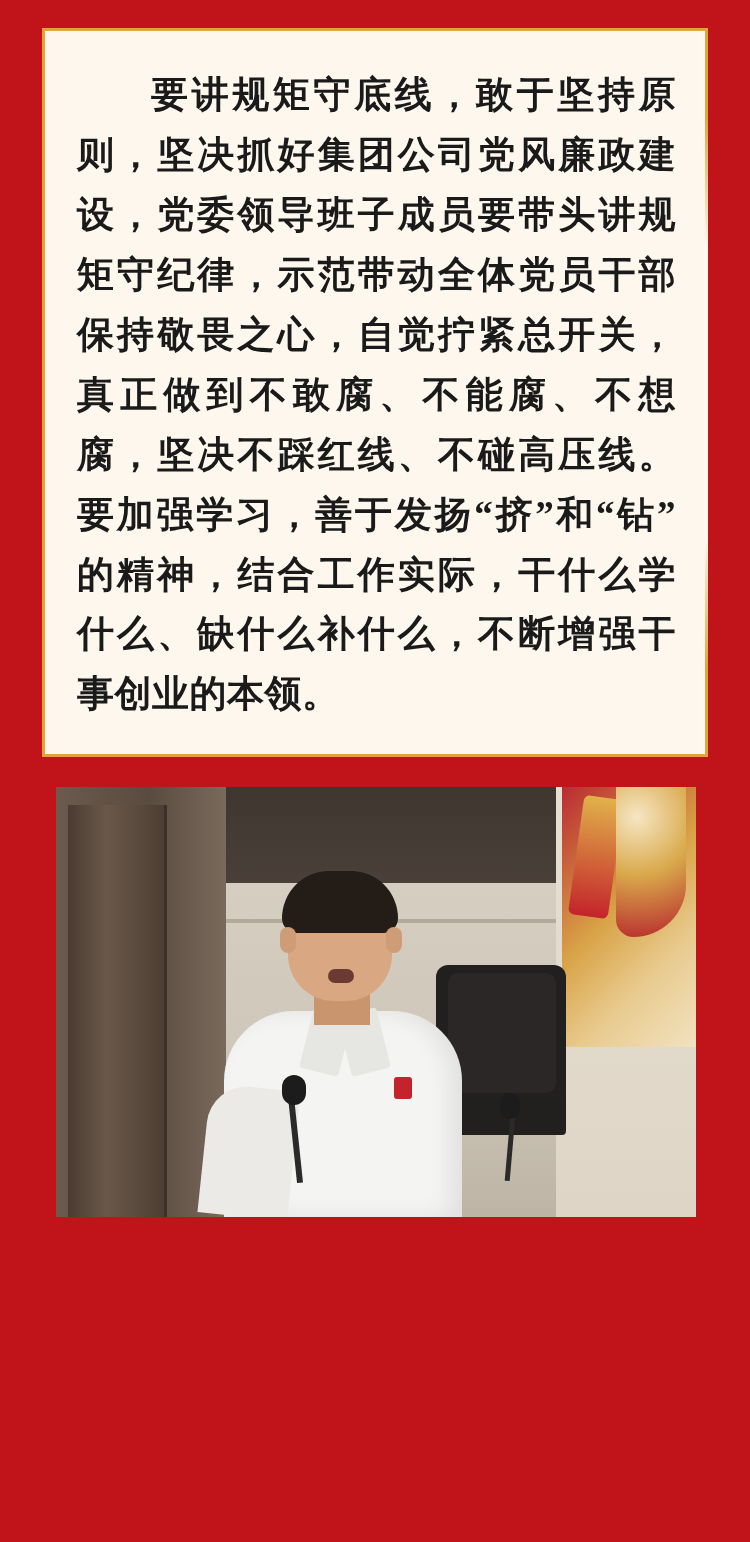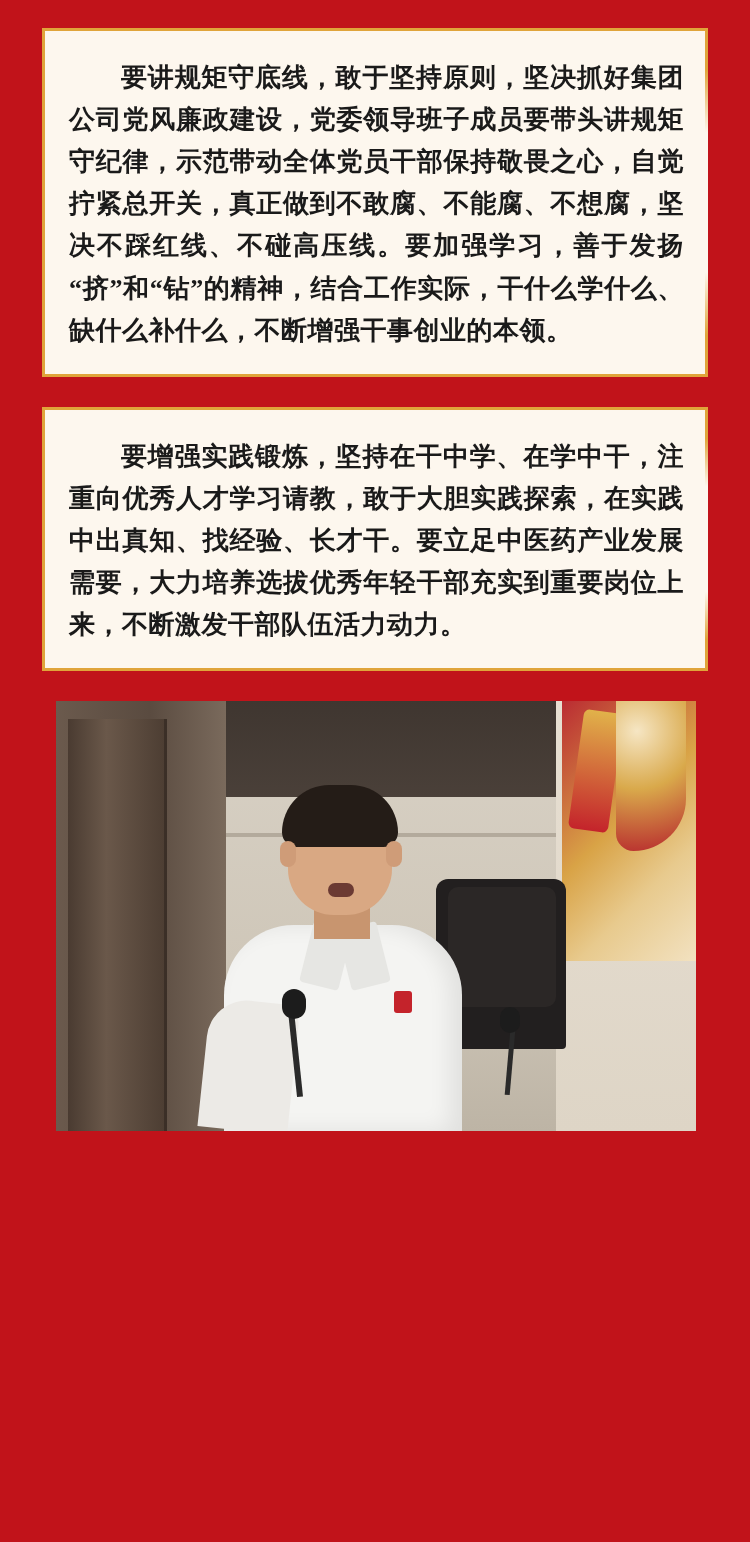--- a/index.html
+++ b/index.html
@@ -51,23 +51,23 @@
   .card::after {
     content: "";
     position: absolute;
     right: 0;
     top: -3px;
     bottom: -3px;
     width: 3px;
     background: linear-gradient(to bottom, #e0a43a 0%, #e0a43a 12%, rgba(224,164,58,0) 30%, rgba(224,164,58,0) 70%, #e0a43a 88%, #e0a43a 100%);
   }
   .card p {
-    margin: 0;
+    margin: 8px;
     color: #1a1a1a;
-    font-size: 26px;
+    font-size: 37px;
     line-height: 1.62;
     text-indent: 2em;
     letter-spacing: 0.5px;
     text-align: justify;
     font-weight: 700;
     font-family: "Liberation Serif", "DejaVu Serif", serif;
   }
   .card.first { margin-top: 28px; }
 
   .photo-wrap {
@@ -208,23 +208,20 @@
 
 <div class="page">
   <div class="frame-inner"></div>
 
   <div class="content">
 
     <div class="card first">
       <p>要讲规矩守底线，敢于坚持原则，坚决抓好集团公司党风廉政建设，党委领导班子成员要带头讲规矩守纪律，示范带动全体党员干部保持敬畏之心，自觉拧紧总开关，真正做到不敢腐、不能腐、不想腐，坚决不踩红线、不碰高压线。要加强学习，善于发扬“挤”和“钻”的精神，结合工作实际，干什么学什么、缺什么补什么，不断增强干事创业的本领。</p>
     </div>
 
-    <div class="card">
-      <p>要增强实践锻炼，坚持在干中学、在学中干，注重向优秀人才学习请教，敢于大胆实践探索，在实践中出真知、找经验、长才干。要立足中医药产业发展需要，大力培养选拔优秀年轻干部充实到重要岗位上来，不断激发干部队伍活力动力。</p>
-    </div>
 
 
     <div class="photo-wrap">
       <div class="photo">
         <div class="wall-left"></div>
         <div class="door"></div>
         <div class="wall-mid"></div>
         <div class="wall-dark-strip"></div>
         <div class="wall-panelline"></div>
         <div class="wall-right"></div>

